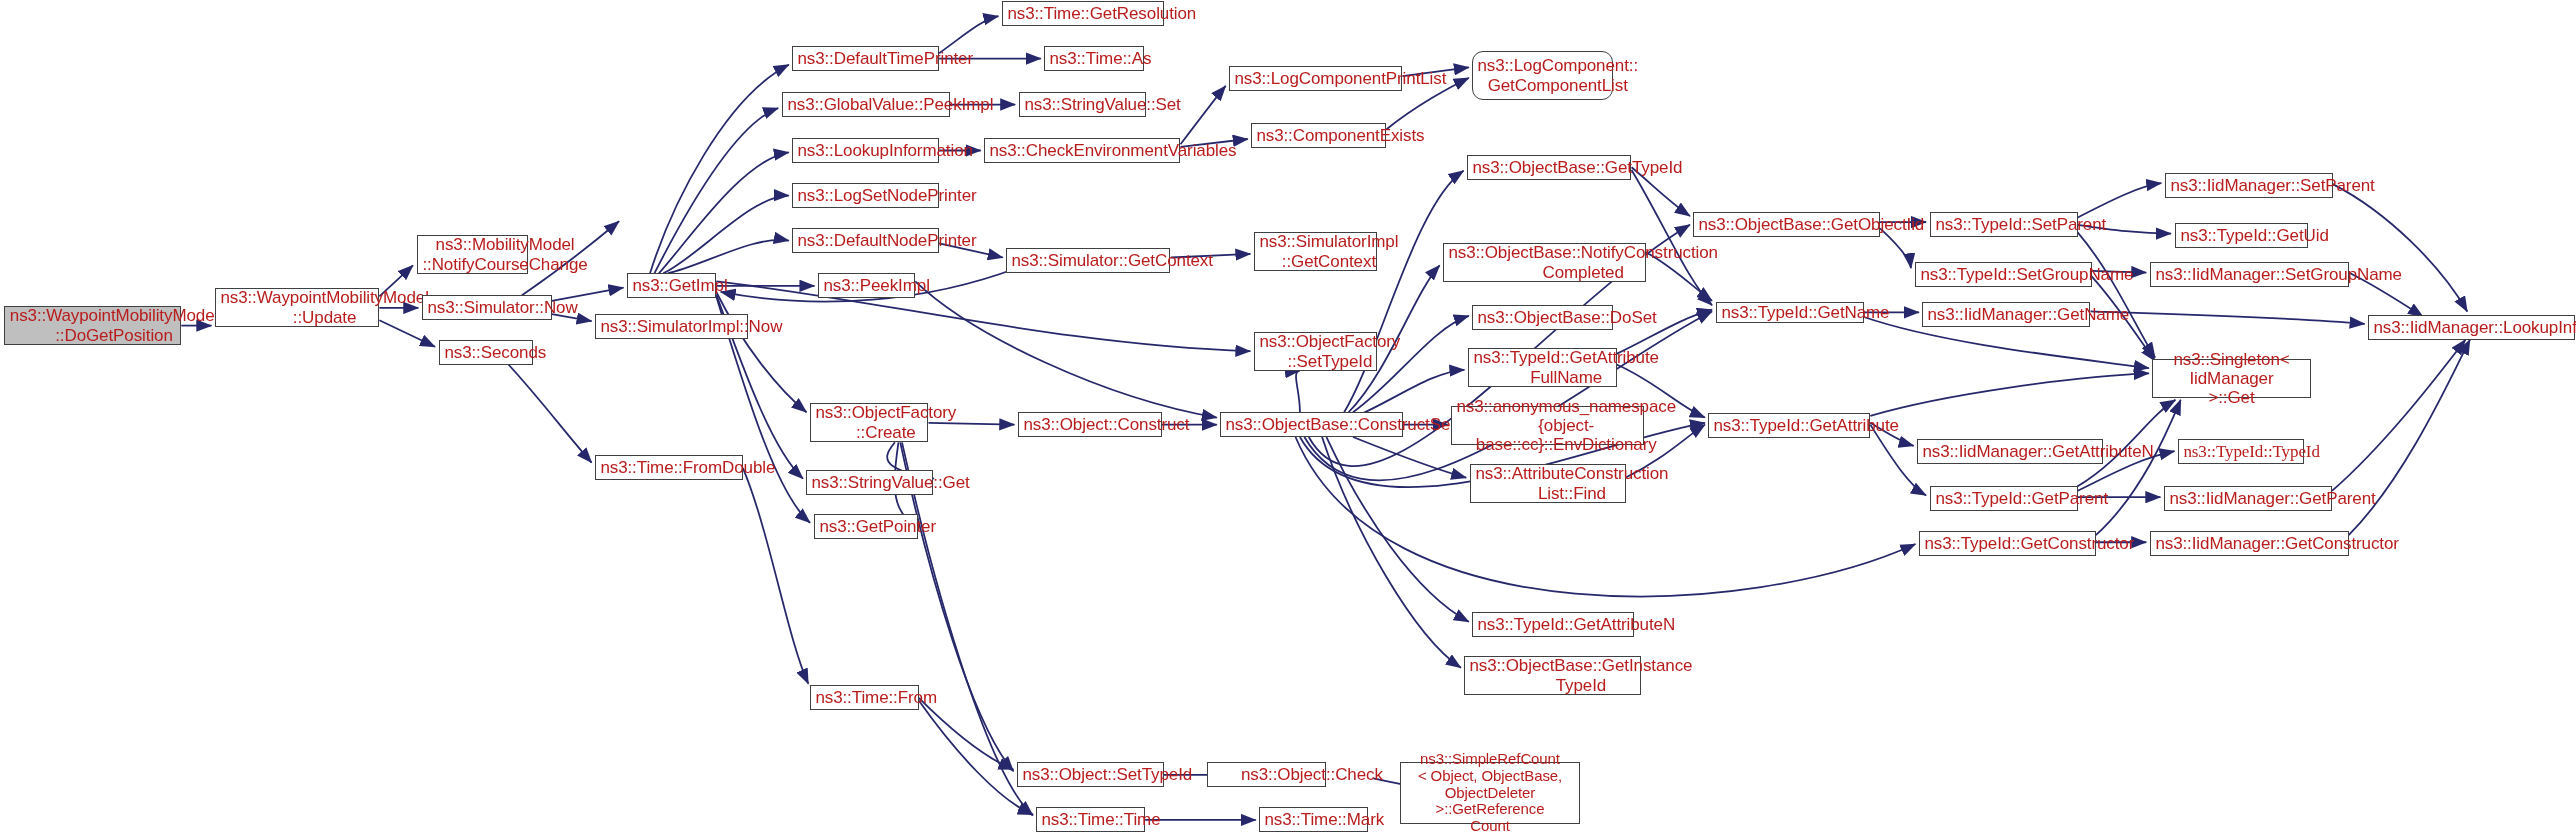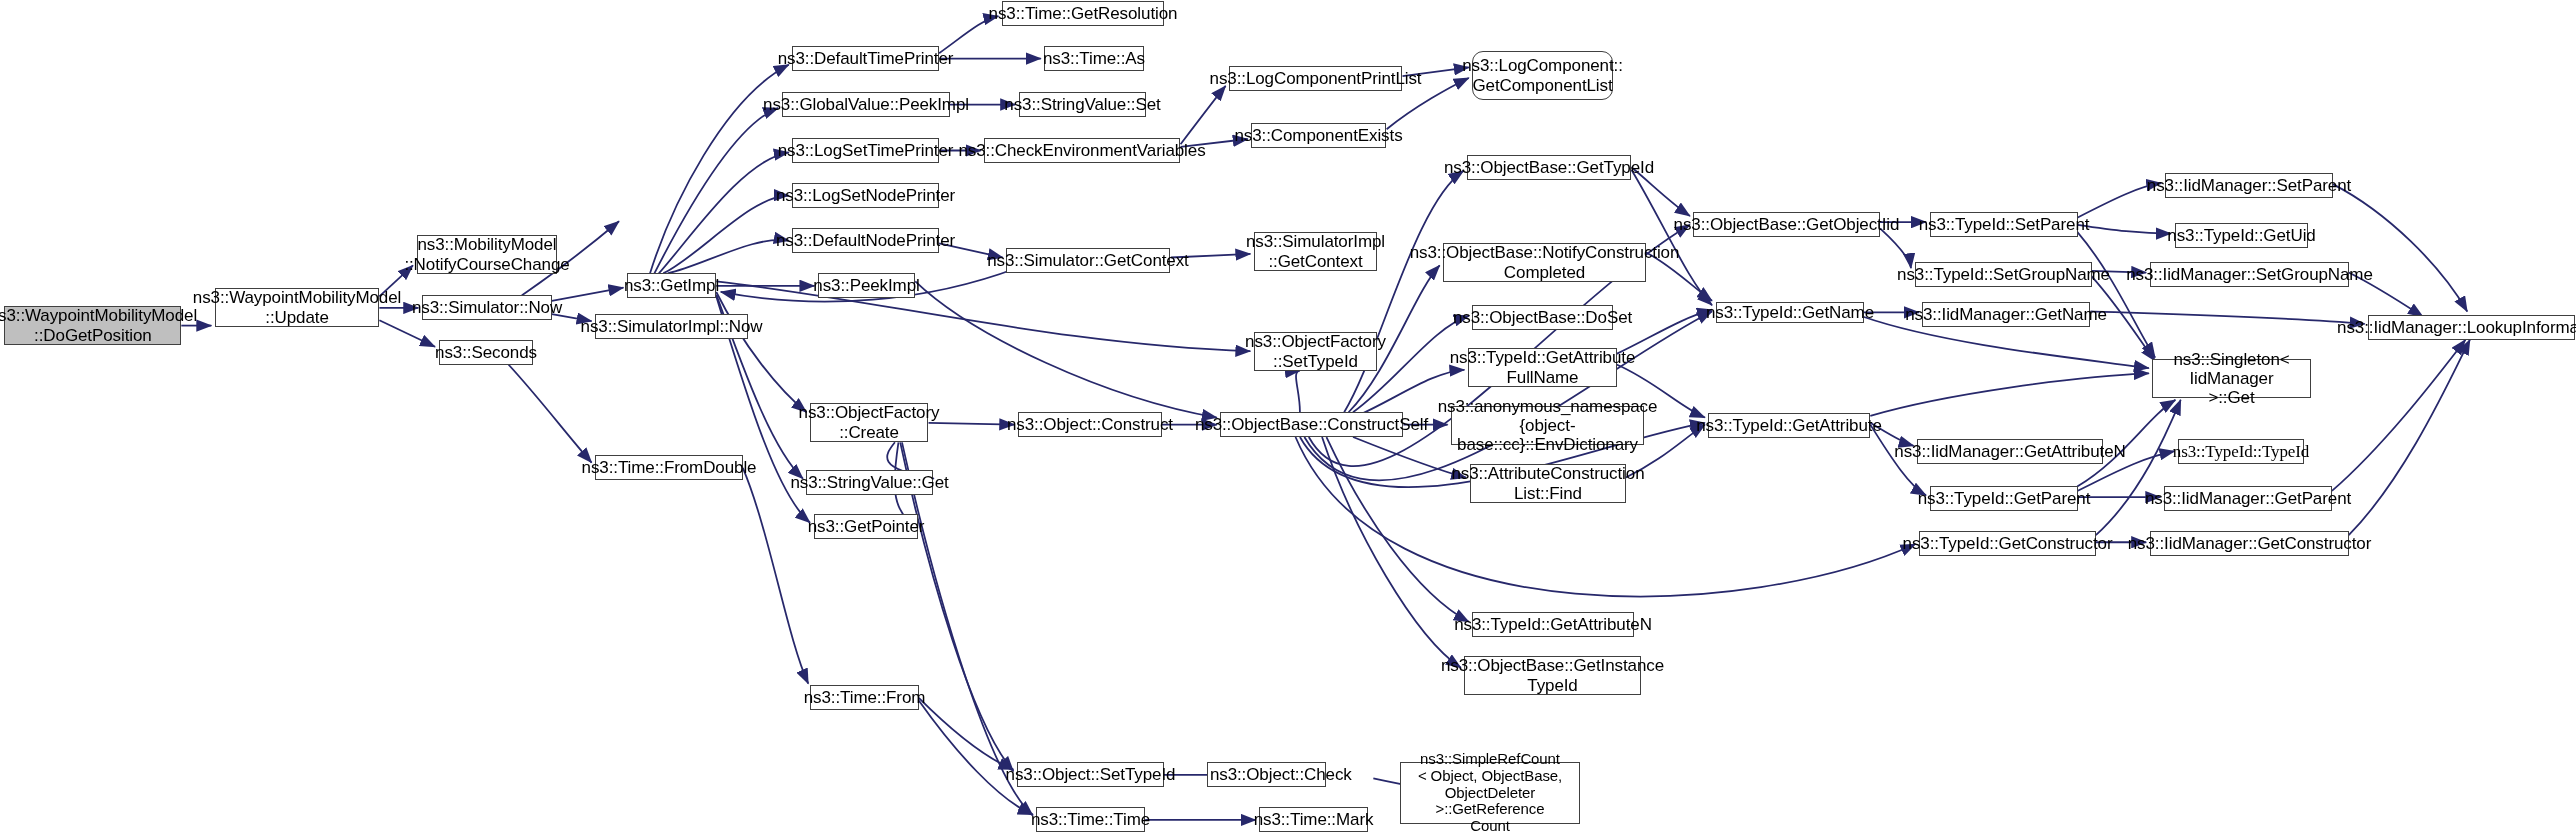--- a/index.html
+++ b/index.html
@@ -1,21 +1,21 @@
 <!DOCTYPE html>
 <html style="font-size:14px"><head>
 <meta charset="utf-8">
 <style>
   html,body{margin:0;padding:0;background:#ffffff;}
   #canvas{position:relative;width:2576px;height:836px;background:#ffffff;
           font-family:"Liberation Sans", sans-serif;}
   svg#edges{position:absolute;left:0;top:0;width:2576px;height:836px;overflow:visible;}
   .node{position:absolute;box-sizing:border-box;border:1.8px solid #404040;
-        background:#ffffff;display:flex;align-items:center;justify-content:center;
-        text-align:center;color:#000000;font-size:17px;line-height:1.12;
+        background:#ffffff;display:flex;align-items:center;justify-content:flex-start;
+        text-align:center;color:#b91c1c;font-size:17px;line-height:1.12;
         padding:0.9px 4.4px;white-space:pre-line;letter-spacing:-0.1px;}
   .node.root{background:#bfbfbf;}
 </style>
 </head>
 <body>
 
 <div id="canvas" style="width: 2576px; height: 836px;">
   <svg id="edges" viewBox="0 0 2913 945">
     <defs>
       <marker id="arrow" markerWidth="9" markerHeight="7" refX="8.5" refY="3.5" orient="auto" markerUnits="strokeWidth">
@@ -106,30 +106,30 @@
         <path d="M1039,792 C1080,850 1130,905 1168,921" fill="none" stroke="#27286b" stroke-width="2" marker-end="url(#arrow)"></path>
         <path d="M840,529 C870,600 890,720 914,773" fill="none" stroke="#27286b" stroke-width="2" marker-end="url(#arrow)"></path>
         <path d="M1035,318 C1100,380 1250,450 1376,472" fill="none" stroke="#27286b" stroke-width="2" marker-end="url(#arrow)"></path>
       </g>
   </svg>
   <div id="node-layer">
       <div class="node root" style="left: 4.4px; top: 306px; width: 177px; height: 39px;"><span>ns3::WaypointMobilityModel
 ::DoGetPosition</span></div>
       <div class="node" style="left: 215px; top: 288px; width: 164px; height: 39px;"><span>ns3::WaypointMobilityModel
 ::Update</span></div>
-      <div class="node" style="left: 417px; top: 235px; width: 140px; height: 39px;"><span>ns3::MobilityModel
+      <div class="node" style="left: 417px; top: 235px; width: 111px; height: 39px;"><span>ns3::MobilityModel
 ::NotifyCourseChange</span></div>
       <div class="node" style="left: 422px; top: 295px; width: 130px; height: 25px;"><span>ns3::Simulator::Now</span></div>
       <div class="node" style="left: 439px; top: 340px; width: 94px; height: 25px;"><span>ns3::Seconds</span></div>
       <div class="node" style="left: 627px; top: 273px; width: 89px; height: 25px;"><span>ns3::GetImpl</span></div>
       <div class="node" style="left: 595px; top: 314px; width: 153px; height: 25px;"><span>ns3::SimulatorImpl::Now</span></div>
       <div class="node" style="left: 595px; top: 455px; width: 148px; height: 25px;"><span>ns3::Time::FromDouble</span></div>
       <div class="node" style="left: 792px; top: 46px; width: 147px; height: 25px;"><span>ns3::DefaultTimePrinter</span></div>
       <div class="node" style="left: 782px; top: 92px; width: 168px; height: 25px;"><span>ns3::GlobalValue::PeekImpl</span></div>
-      <div class="node" style="left: 792px; top: 138px; width: 147px; height: 25px;"><span>ns3::LogSetTimePrinter</span></div>
+      <div class="node" style="left: 792px; top: 138px; width: 147px; height: 25px;"><span>ns3::LookupInformation</span></div>
       <div class="node" style="left: 792px; top: 183px; width: 147px; height: 25px;"><span>ns3::LogSetNodePrinter</span></div>
       <div class="node" style="left: 792px; top: 228px; width: 147px; height: 25px;"><span>ns3::DefaultNodePrinter</span></div>
       <div class="node" style="left: 818px; top: 273px; width: 97px; height: 25px;"><span>ns3::PeekImpl</span></div>
       <div class="node" style="left: 810px; top: 403px; width: 118px; height: 39px;"><span>ns3::ObjectFactory
 ::Create</span></div>
       <div class="node" style="left: 806px; top: 470px; width: 127px; height: 25px;"><span>ns3::StringValue::Get</span></div>
       <div class="node" style="left: 814px; top: 514px; width: 104px; height: 25px;"><span>ns3::GetPointer</span></div>
       <div class="node" style="left: 810px; top: 685px; width: 109px; height: 25px;"><span>ns3::Time::From</span></div>
       <div class="node" style="left: 1017px; top: 762px; width: 147px; height: 25px;"><span>ns3::Object::SetTypeId</span></div>
       <div class="node" style="left: 1036px; top: 807px; width: 109px; height: 25px;"><span>ns3::Time::Time</span></div>

